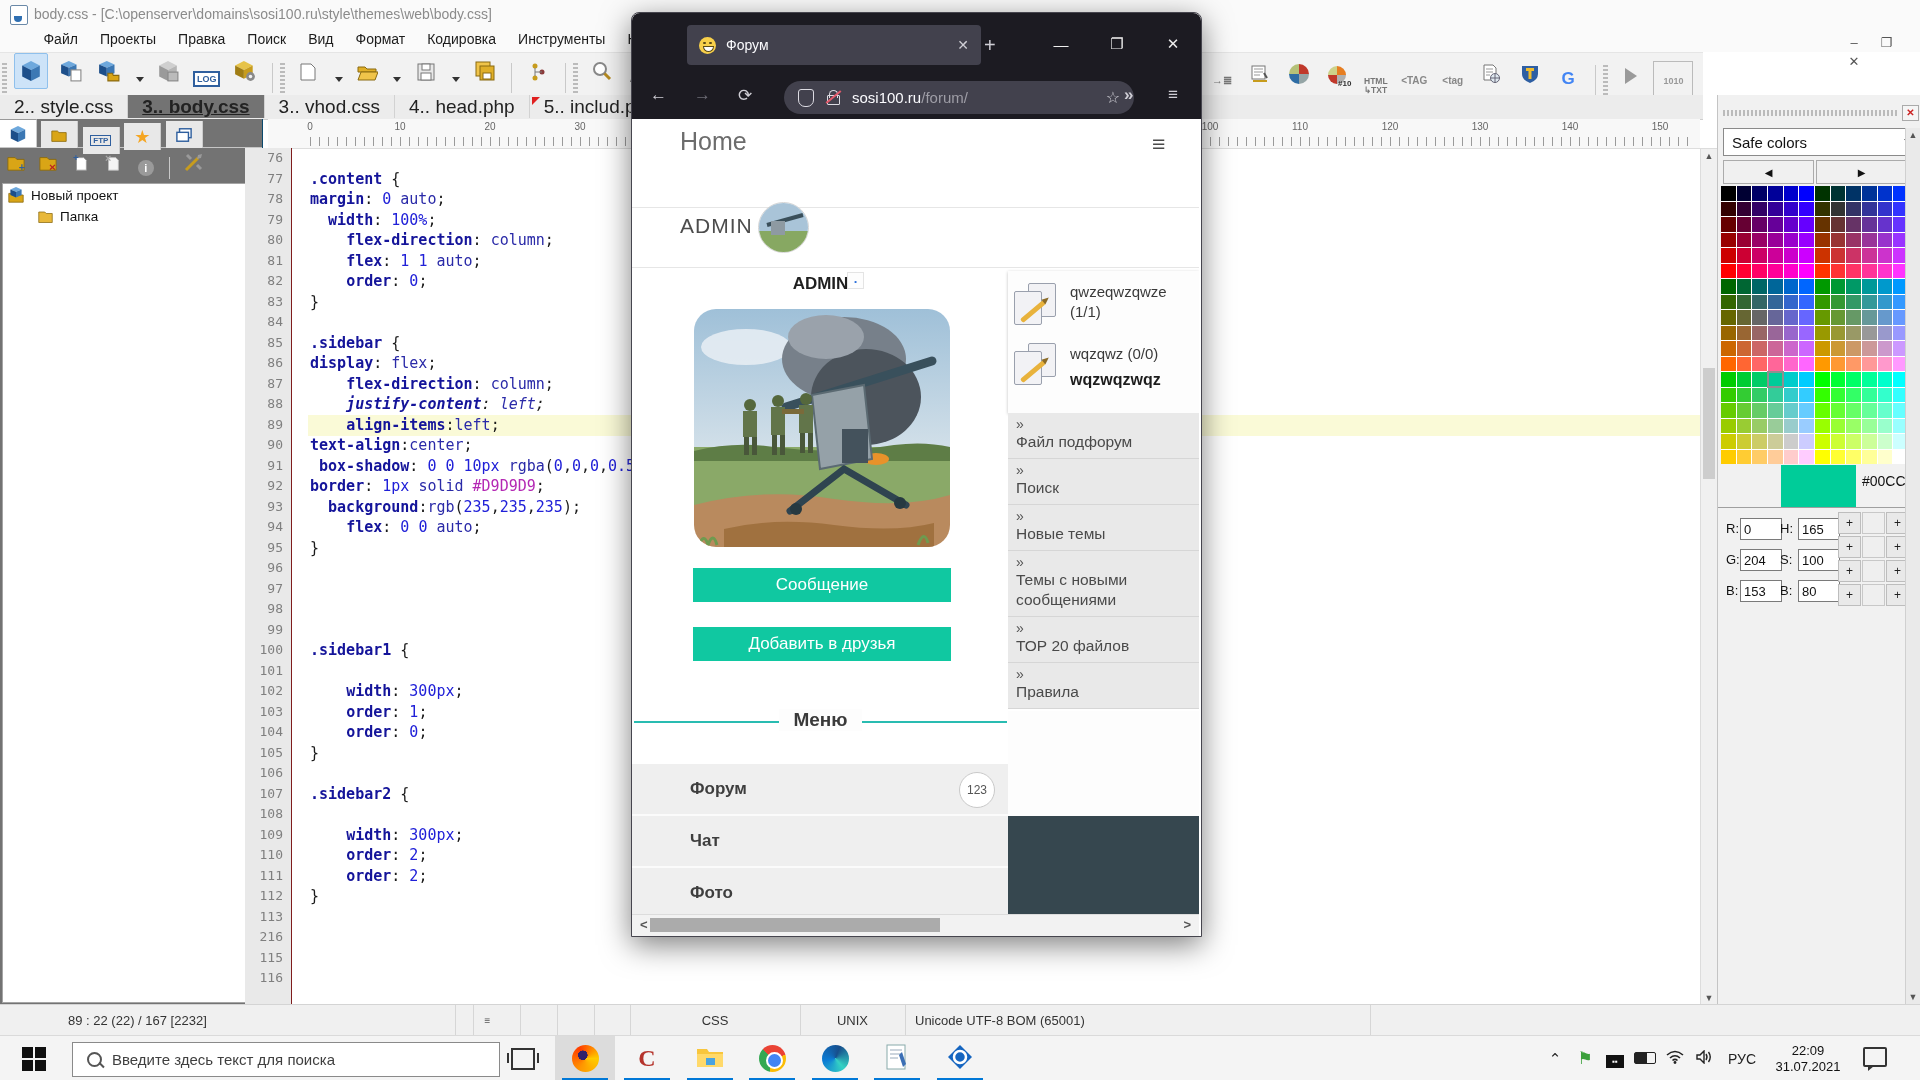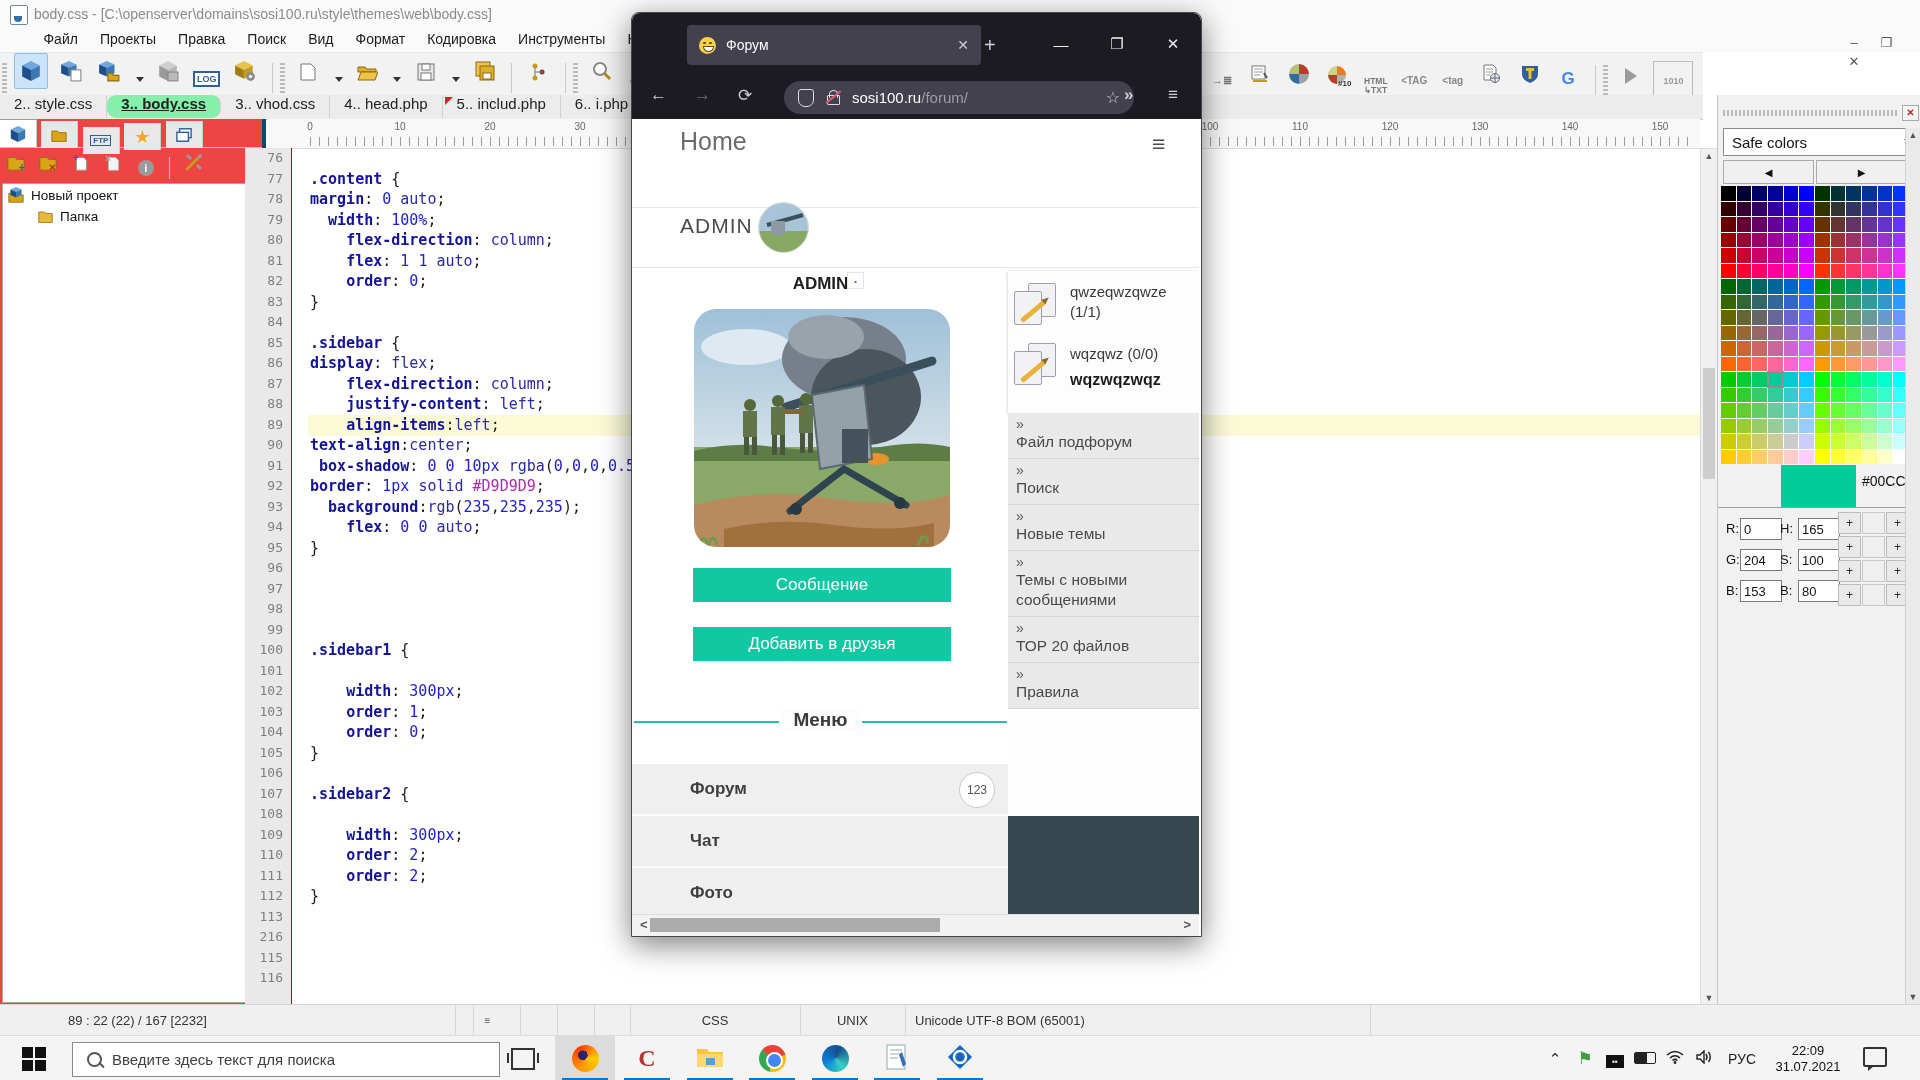--- a/index.html
+++ b/index.html
@@ -21,30 +21,30 @@
   .tb.sel{background:#cde3f8;border:1px solid #8fc0ec;border-radius:2px;}
   .tb.narrow{width:14px;}
   .tsep{display:inline-block;width:1px;height:30px;background:#c9c9c9;margin:0 5px;vertical-align:middle;}
   .tgrip{display:inline-block;width:5px;height:30px;margin:0 2px;vertical-align:middle;
     background:repeating-linear-gradient(180deg,#bbb 0 2px,transparent 2px 4px);}
   .glyphbtn{font-size:11px;color:#777;font-weight:bold;letter-spacing:0;}
   .dark-glyph{background:#3c3c3c;color:#fff;padding:2px 4px;font-size:10px;border-radius:2px;font-family:"DejaVu Sans Mono",monospace;}
   .dd{width:0;height:0;border-left:4px solid transparent;border-right:4px solid transparent;border-top:5px solid #333;margin-left:2px;}
   
   #filetabs{left:0;top:95px;width:1703px;height:24px;background:#ececec;border-bottom:1px solid #cfcfcf;}
-  .ftab{display:inline-flex;align-items:flex-start;height:23px;padding:0 14px;border-right:1px solid #d2d2d2;font-size:15px;color:#222;position:relative;}
-  .ftab.active{background:#86efac;font-weight:bold;text-decoration:underline;border-radius:9px;}
+  .ftab{display:inline-flex;align-items:flex-end;height:23px;padding:0 14px;border-right:1px solid #d2d2d2;font-size:19px;color:#222;position:relative;}
+  .ftab.active{background:#737373;font-weight:bold;text-decoration:underline;}
   .ftab .flag{position:absolute;left:2px;top:2px;width:0;height:0;border-top:8px solid #e02020;border-right:8px solid transparent;}
   
   #ruler{left:268px;top:119px;width:1432px;height:29px;background:#f8f8f8;border-bottom:1px solid #ddd;}
   .rnum{position:absolute;top:2px;transform:translateX(-50%);font-size:10px;color:#666;}
   #rticks{position:absolute;left:42px;top:18px;width:1380px;height:9px;
     background:repeating-linear-gradient(90deg,#9a9a9a 0 1px,transparent 1px 9px);}
   
-  #leftpanel{left:0;top:119px;width:262px;height:885px;background:#ef4444;border-right:4px solid #0c4a6e;}
+  #leftpanel{left:0;top:119px;width:262px;height:885px;background:#737373;border-right:1px solid #0c4a6e;}
   .ltab{width:36px;height:27px;display:inline-flex;align-items:center;justify-content:center;border-right:1px solid #ccc;background:#e8e8e8;}
   .ltab.active{background:#fff;border-top:1px solid #999;}
   #ptoolbar{left:2px;top:30px;width:256px;height:32px;}
   .pico{width:28px;height:26px;display:inline-flex;align-items:center;justify-content:center;position:relative;}
   #ptree{left:2px;top:64px;width:256px;height:818px;background:#fff;border:1px solid #a5a5a5;}
   .titem{display:flex;align-items:center;gap:6px;font-size:13.5px;color:#111;padding:3px 4px;}
   
   #gutter{left:245px;top:148px;width:46px;height:856px;background:#e9e9e9;border-right:1px solid #7f1d1d;}
   .gnum{position:absolute;right:8px;font:13px/20.5px "DejaVu Sans Mono",monospace;color:#7f7f7f;}
   #codelines{left:310px;top:148px;width:1390px;height:856px;overflow:hidden;}
@@ -505,21 +505,21 @@
       <div class="code-line" style="top: 41px;"><span class="c-prop">margin</span><span class="c-p">:</span><span class="c-p"> </span><span class="c-num">0</span><span class="c-p"> </span><span class="c-kw">auto</span><span class="c-p">;</span></div>
       <div class="code-line" style="top: 61.5px;">  <span class="c-prop">width</span><span class="c-p">:</span><span class="c-p"> </span><span class="c-num">100%</span><span class="c-p">;</span></div>
       <div class="code-line" style="top: 82px;">    <span class="c-prop">flex-direction</span><span class="c-p">:</span><span class="c-p"> </span><span class="c-kw">column</span><span class="c-p">;</span></div>
       <div class="code-line" style="top: 102.5px;">    <span class="c-prop">flex</span><span class="c-p">:</span><span class="c-p"> </span><span class="c-num">1</span><span class="c-p"> </span><span class="c-num">1</span><span class="c-p"> </span><span class="c-kw">auto</span><span class="c-p">;</span></div>
       <div class="code-line" style="top: 123px;">    <span class="c-prop">order</span><span class="c-p">:</span><span class="c-p"> </span><span class="c-num">0</span><span class="c-p">;</span></div>
       <div class="code-line" style="top: 143.5px;"><span class="c-p">}</span></div>
       <div class="code-line" style="top: 164px;"></div>
       <div class="code-line" style="top: 184.5px;"><span class="c-sel">.sidebar</span><span class="c-p"> {</span></div>
       <div class="code-line" style="top: 205px;"><span class="c-prop">display</span><span class="c-p">:</span><span class="c-p"> </span><span class="c-kw">flex</span><span class="c-p">;</span></div>
       <div class="code-line" style="top: 225.5px;">    <span class="c-prop">flex-direction</span><span class="c-p">:</span><span class="c-p"> </span><span class="c-kw">column</span><span class="c-p">;</span></div>
-      <div class="code-line" style="top: 246px;">    <span class="c-prop">justify-content</span><span class="c-p">:</span><span class="c-p"> </span><span class="c-kw">left</span><span class="c-p">;</span></div>
+      <div class="code-line" style="top: 246px; font-style: italic;">    <span class="c-prop">justify-content</span><span class="c-p">:</span><span class="c-p"> </span><span class="c-kw">left</span><span class="c-p">;</span></div>
       <div class="code-line" style="top: 266.5px;">    <span class="c-prop">align-items</span><span class="c-p">:</span><span class="c-kw">left</span><span class="c-p">;</span></div>
       <div class="code-line" style="top: 287px;"><span class="c-prop">text-align</span><span class="c-p">:</span><span class="c-kw">center</span><span class="c-p">;</span></div>
       <div class="code-line" style="top: 307.5px;"> <span class="c-prop">box-shadow</span><span class="c-p">:</span><span class="c-p"> </span><span class="c-num">0</span><span class="c-p"> </span><span class="c-num">0</span><span class="c-p"> </span><span class="c-num">10px</span><span class="c-p"> </span><span class="c-kw">rgba</span><span class="c-p">(</span><span class="c-num">0</span><span class="c-p">,</span><span class="c-num">0</span><span class="c-p">,</span><span class="c-num">0</span><span class="c-p">,</span><span class="c-num">0.5</span><span class="c-p">)</span><span class="c-p">;</span></div>
       <div class="code-line" style="top: 328px;"><span class="c-prop">border</span><span class="c-p">:</span><span class="c-p"> </span><span class="c-num">1px</span><span class="c-p"> </span><span class="c-kw">solid</span><span class="c-p"> </span><span class="c-hex">#D9D9D9</span><span class="c-p">;</span></div>
       <div class="code-line" style="top: 348.5px;">  <span class="c-prop">background</span><span class="c-p">:</span><span class="c-kw">rgb</span><span class="c-p">(</span><span class="c-num">235</span><span class="c-p">,</span><span class="c-num">235</span><span class="c-p">,</span><span class="c-num">235</span><span class="c-p">)</span><span class="c-p">;</span></div>
       <div class="code-line" style="top: 369px;">    <span class="c-prop">flex</span><span class="c-p">:</span><span class="c-p"> </span><span class="c-num">0</span><span class="c-p"> </span><span class="c-num">0</span><span class="c-p"> </span><span class="c-kw">auto</span><span class="c-p">;</span></div>
       <div class="code-line" style="top: 389.5px;"><span class="c-p">}</span></div>
       <div class="code-line" style="top: 410px;"></div>
       <div class="code-line" style="top: 430.5px;"></div>
       <div class="code-line" style="top: 451px;"></div>

